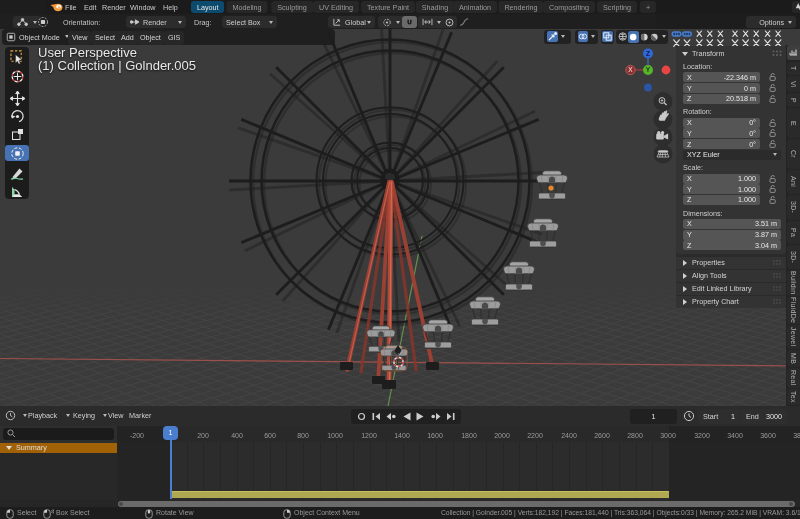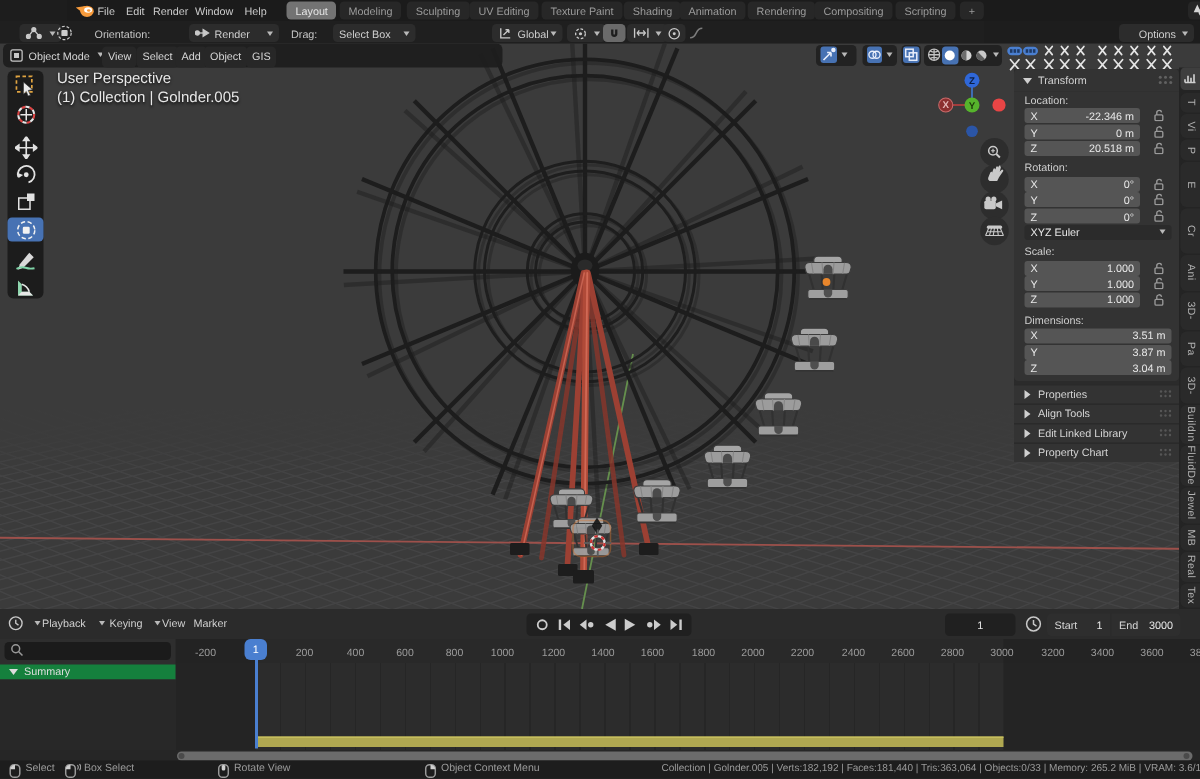--- a/index.html
+++ b/index.html
@@ -6,36 +6,36 @@
   *{box-sizing:border-box;}
   #app{position:relative;width:800px;height:519px;overflow:hidden;
        font-family:"Liberation Sans",sans-serif;font-size:7.2px;color:#c8c8c8;
        -webkit-font-smoothing:antialiased;}
   .abs{position:absolute;}
   
   #topbar{position:absolute;left:0;top:0;width:800px;height:14px;background:#1b1b1b;
           display:flex;align-items:center;color:#cccccc;margin-left:45px;}
   .wstab{top:1px;color:#9b9b9b;border-radius:3px;transform:translateX(-50%);padding:1.5px 6px;background:#272727;}
   .wstab.act{transform:none;text-align:center;}
-  .wstab.act{background:#737373;color:#e6e6e6;}
+  .wstab.act{background:#0c4a6e;color:#e6e6e6;}
   #scenebox{position:absolute;left:747px;top:1px;width:53px;height:12px;background:#262626;border-radius:3px;display:flex;align-items:center;color:#d0d0d0;padding:0 3px;}
   
   #row2{position:absolute;left:0;top:14px;width:656px;height:15px;background:#1f1f1f;
         display:flex;align-items:center;color:#cfcfcf;}
   .btn{background:#2c2c2c;border-radius:3px;height:12px;display:inline-flex;align-items:center;padding:0 4px;}
   .caret{display:inline-block;width:0;height:0;border-left:2.6px solid transparent;border-right:2.6px solid transparent;border-top:3.4px solid #b9b9b9;margin-left:4px;}
   
   #vp{position:absolute;left:0;top:29px;width:800px;height:377px;background:#3b3b3b;overflow:hidden;}
   #vph{position:absolute;left:2px;top:0px;width:333px;height:15.5px;background:rgba(29,29,29,0.95);
        border-radius:4px;display:flex;align-items:center;color:#d6d6d6;}
   #toolbar{position:absolute;left:5px;top:18px;width:24px;height:152px;background:rgba(24,24,24,0.85);
            border-radius:4px;display:flex;flex-direction:column;align-items:center;}
   .tool{width:24px;height:17px;display:flex;align-items:center;justify-content:center;border-radius:3px;}
   .tool.act{background:#4772b3;}
-  #vptext{position:absolute;left:38px;top:17px;color:#e8e8e8;font-size:10px;line-height:13px;text-shadow:0 1px 2px rgba(0,0,0,.8);}
+  #vptext{position:absolute;left:38px;top:17px;color:#e8e8e8;font-size:13px;line-height:13px;text-shadow:0 1px 2px rgba(0,0,0,.8);}
   
   #npanel{position:absolute;left:676px;top:17px;width:110px;height:262px;background:#2a2a2ae8;color:#d2d2d2;font-size:7.2px;}
   #npanel .phead{height:15px;display:flex;align-items:center;background:#333333;border-radius:3px 3px 0 0;}
   .plabel{line-height:8px;padding:2.2px 0 1.2px 7px;color:#cecece;}
   .plabel.g{padding-top:4px;}
   .srow{display:flex;align-items:center;height:10px;margin:0 0 0.7px 7px;}
   .slider{background:#555555;color:#e8e8e8;height:10px;border-radius:2px;flex:1;display:flex;align-items:center;padding:0 4px;}
   .slider .ax{width:26px;}
   .slider .val{flex:1;text-align:right;}
   .lock{width:26px;display:flex;align-items:center;justify-content:center;}
@@ -46,21 +46,21 @@
   #tabstrip{position:absolute;left:786px;top:16px;width:14px;height:361px;background:#242424;}
   .vtab{position:absolute;left:1px;width:13px;color:#b2b2b2;font-size:7px;background:#2a2a2a;
         border-radius:4px 0 0 4px;overflow:hidden;display:flex;align-items:center;justify-content:center;}
   .vtab span{display:block;writing-mode:vertical-rl;white-space:nowrap;letter-spacing:.3px;}
   
   #tl{position:absolute;left:0;top:406px;width:800px;height:101px;background:#262626;}
   #tlh{position:absolute;left:0;top:0;width:800px;height:20px;background:#2b2b2b;display:flex;align-items:center;color:#d0d0d0;}
   #ruler{position:absolute;left:117px;top:20px;width:683px;height:16px;background:#232323;overflow:hidden;}
   #tlbody{position:absolute;left:117px;top:36px;width:683px;height:59px;background:#242424;overflow:hidden;}
   #chanbox{position:absolute;left:0;top:20px;width:117px;height:75px;background:#2e2e2e;}
-  #summary{position:absolute;left:0;top:16.5px;width:117px;height:10.5px;background:#15803d;color:#dedede;display:flex;align-items:center;}
+  #summary{position:absolute;left:0;top:16.5px;width:117px;height:10.5px;background:#a16207;color:#dedede;display:flex;align-items:center;}
   #scroll{position:absolute;left:0;top:94px;width:800px;height:13px;background:#262626;}
   .rnum{position:absolute;top:5.5px;color:#9b9b9b;font-size:7px;transform:translateX(-50%);}
   
   #status{position:absolute;left:0;top:507px;width:800px;height:12px;background:#1d1d1d;color:#9a9a9a;font-size:7px;white-space:nowrap;overflow:hidden;}
 </style>
 </head>
 <body>
 <div id="app">
 
 <div id="topbar">

